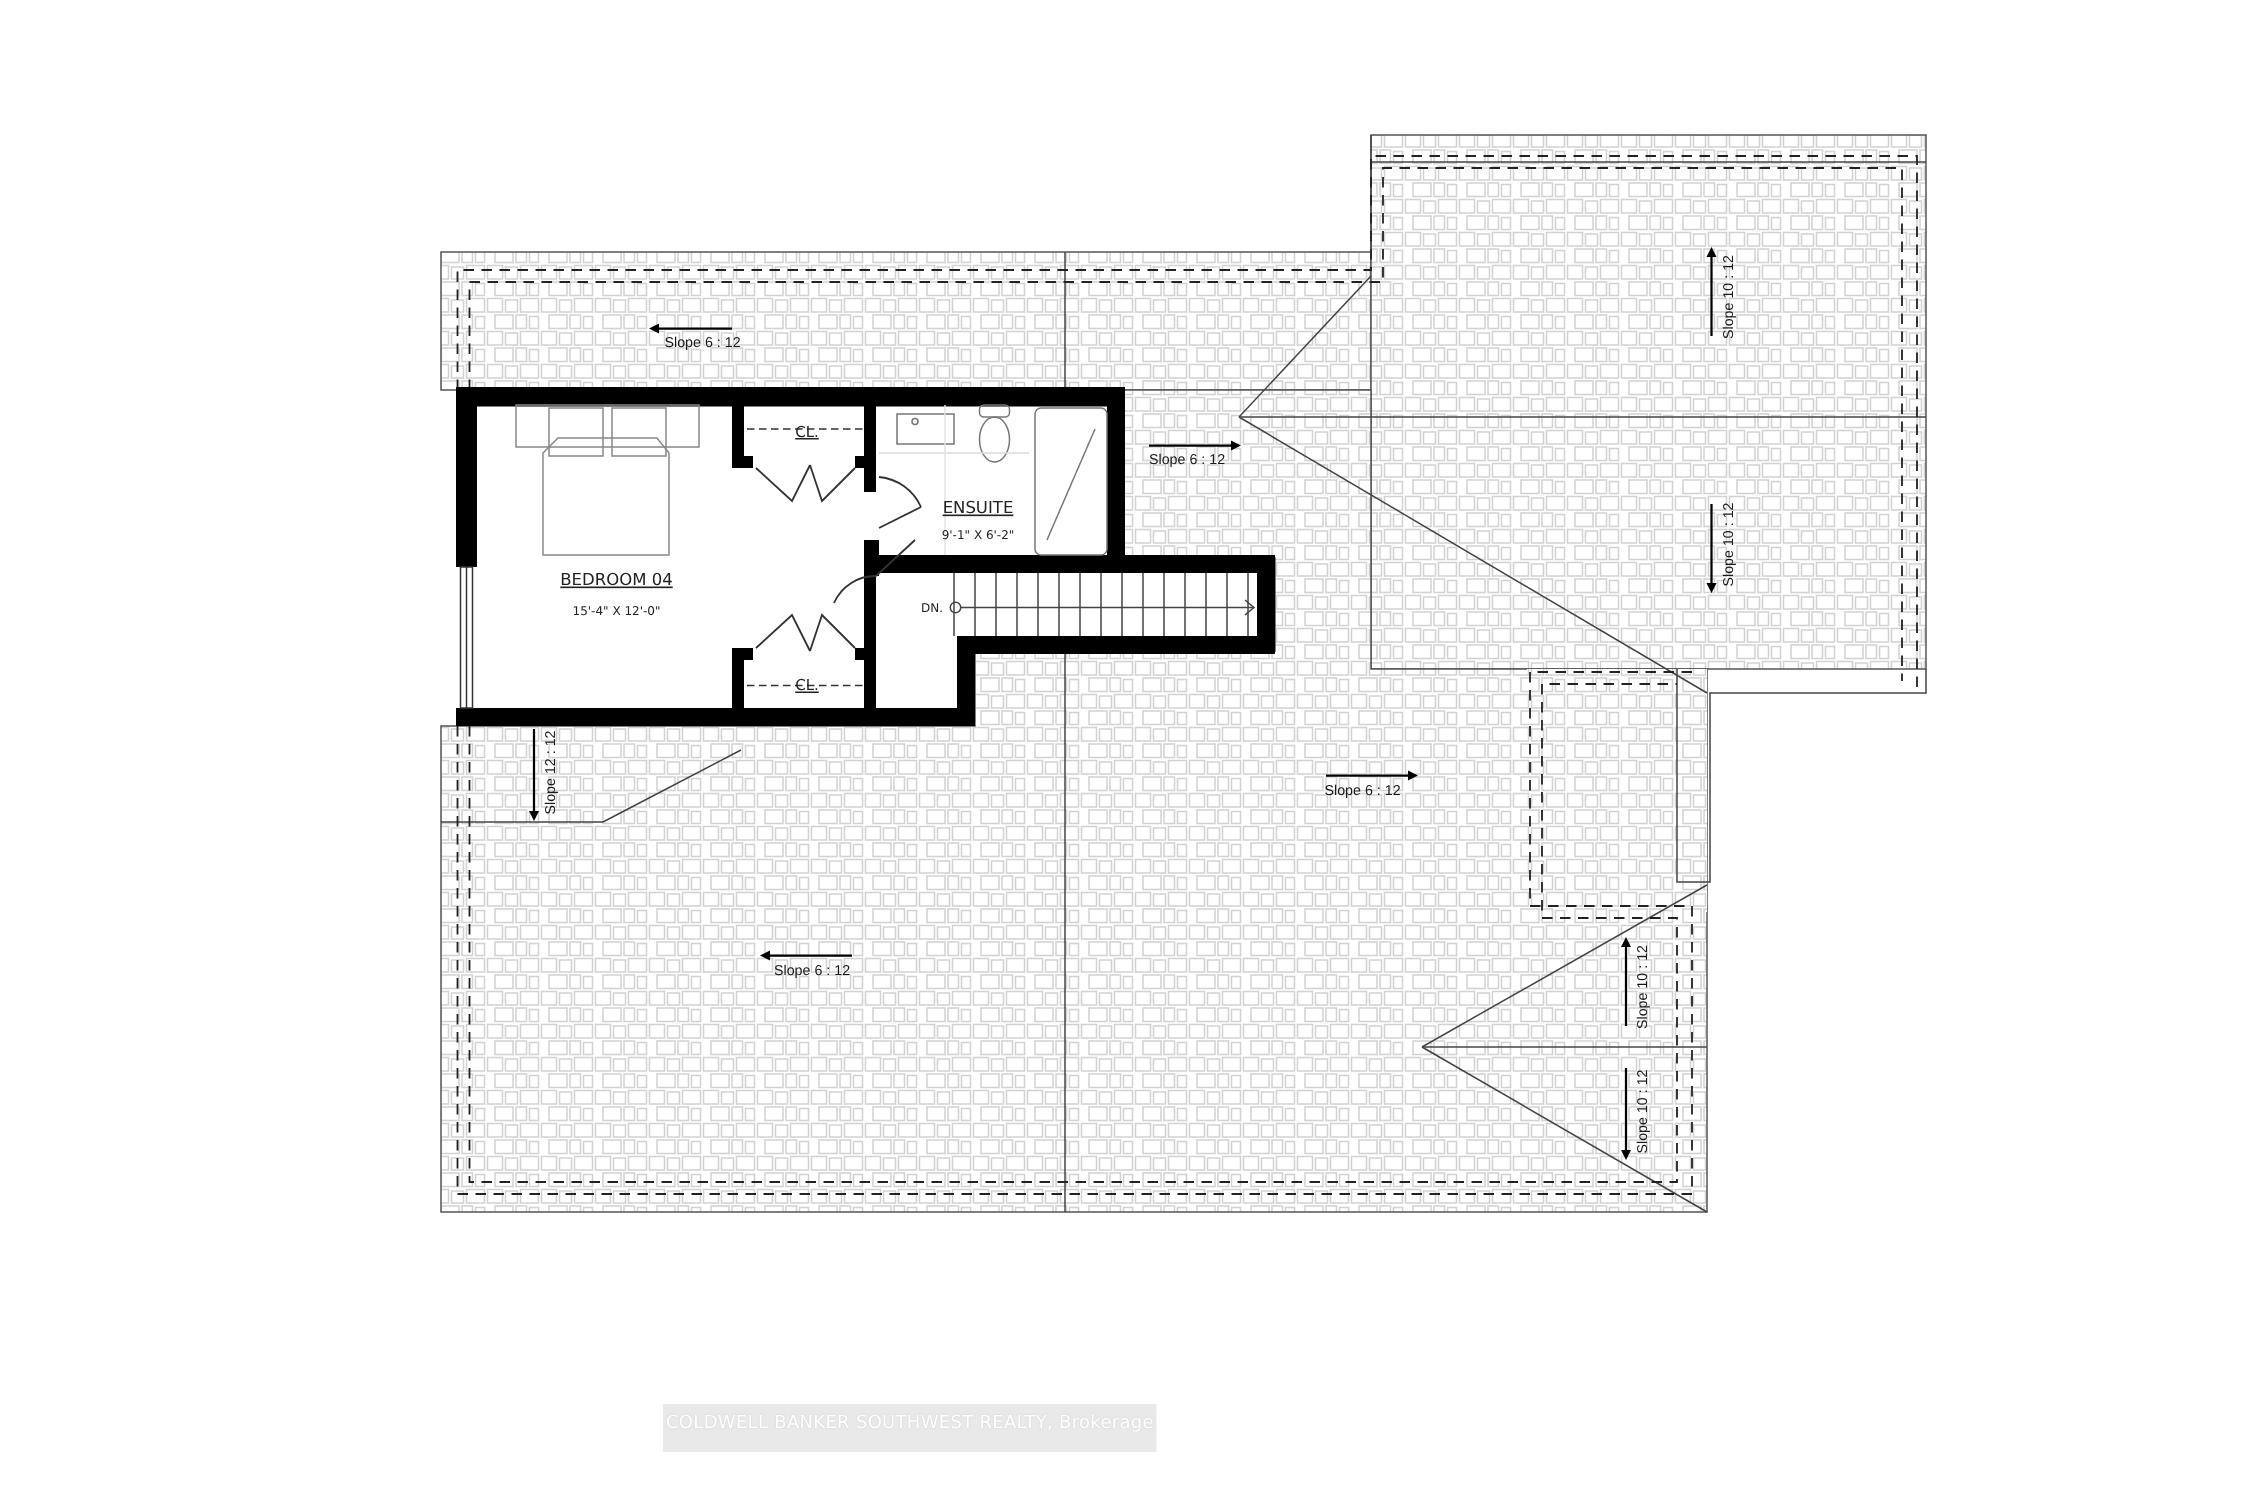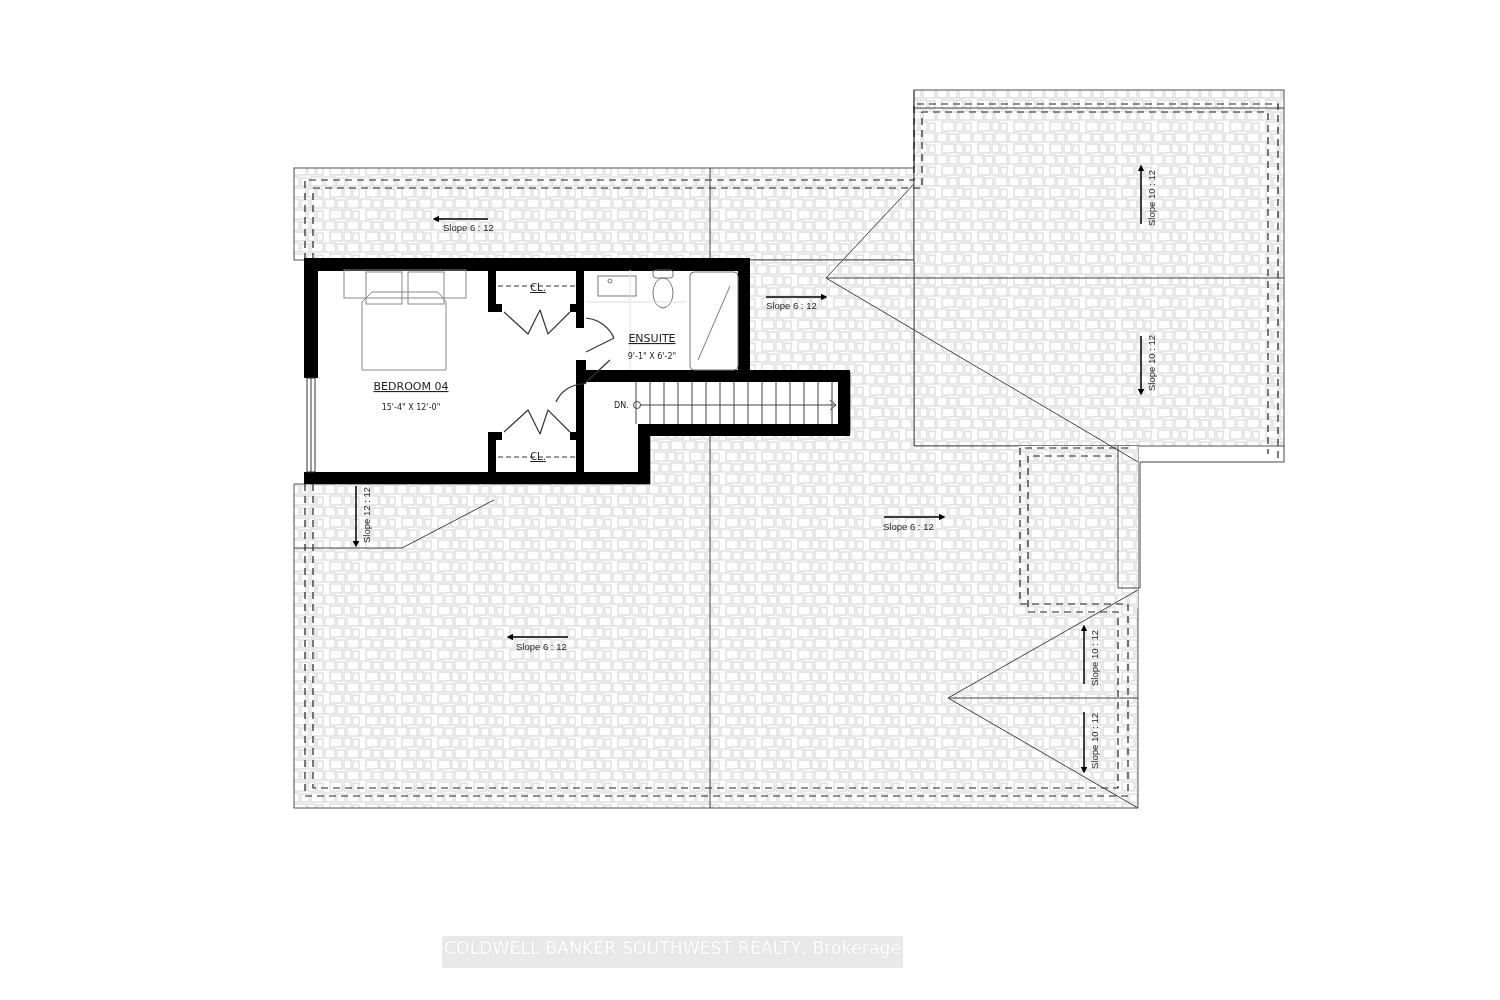--- a/index.html
+++ b/index.html
@@ -4,21 +4,21 @@
 <style>
   html, body { margin:0; padding:0; background:#ffffff; }
   body { width:1500px; height:1000px; position:relative; overflow:hidden;
          font-family:"Liberation Sans", sans-serif; }
   #plan { position:absolute; left:0; top:0; width:1500px; height:1000px; }
   .lbl { font-family:"Liberation Sans", sans-serif; fill:#1a1a1a; }
   .room { font-family:"DejaVu Sans", sans-serif; fill:#222; }
   .watermark {
     position:absolute; left:442px; top:936px; height:32px; padding:0 2px;
     background:rgba(225,225,225,0.75);
-    color:#ffffff; font-family:"DejaVu Sans", sans-serif; font-size:17px;
+    color:#ffffff; font-family:"DejaVu Sans", sans-serif; font-size:12px;
     line-height:24px; letter-spacing:0.2px; white-space:nowrap;
     text-shadow:0 0 1px rgba(180,180,180,0.6);
   }
 </style>
 </head>
 <body>
 
 <svg id="plan" viewBox="0 0 1500 1000" xmlns="http://www.w3.org/2000/svg">
   <defs>
     <pattern id="shingle" patternUnits="userSpaceOnUse" width="36" height="22">

